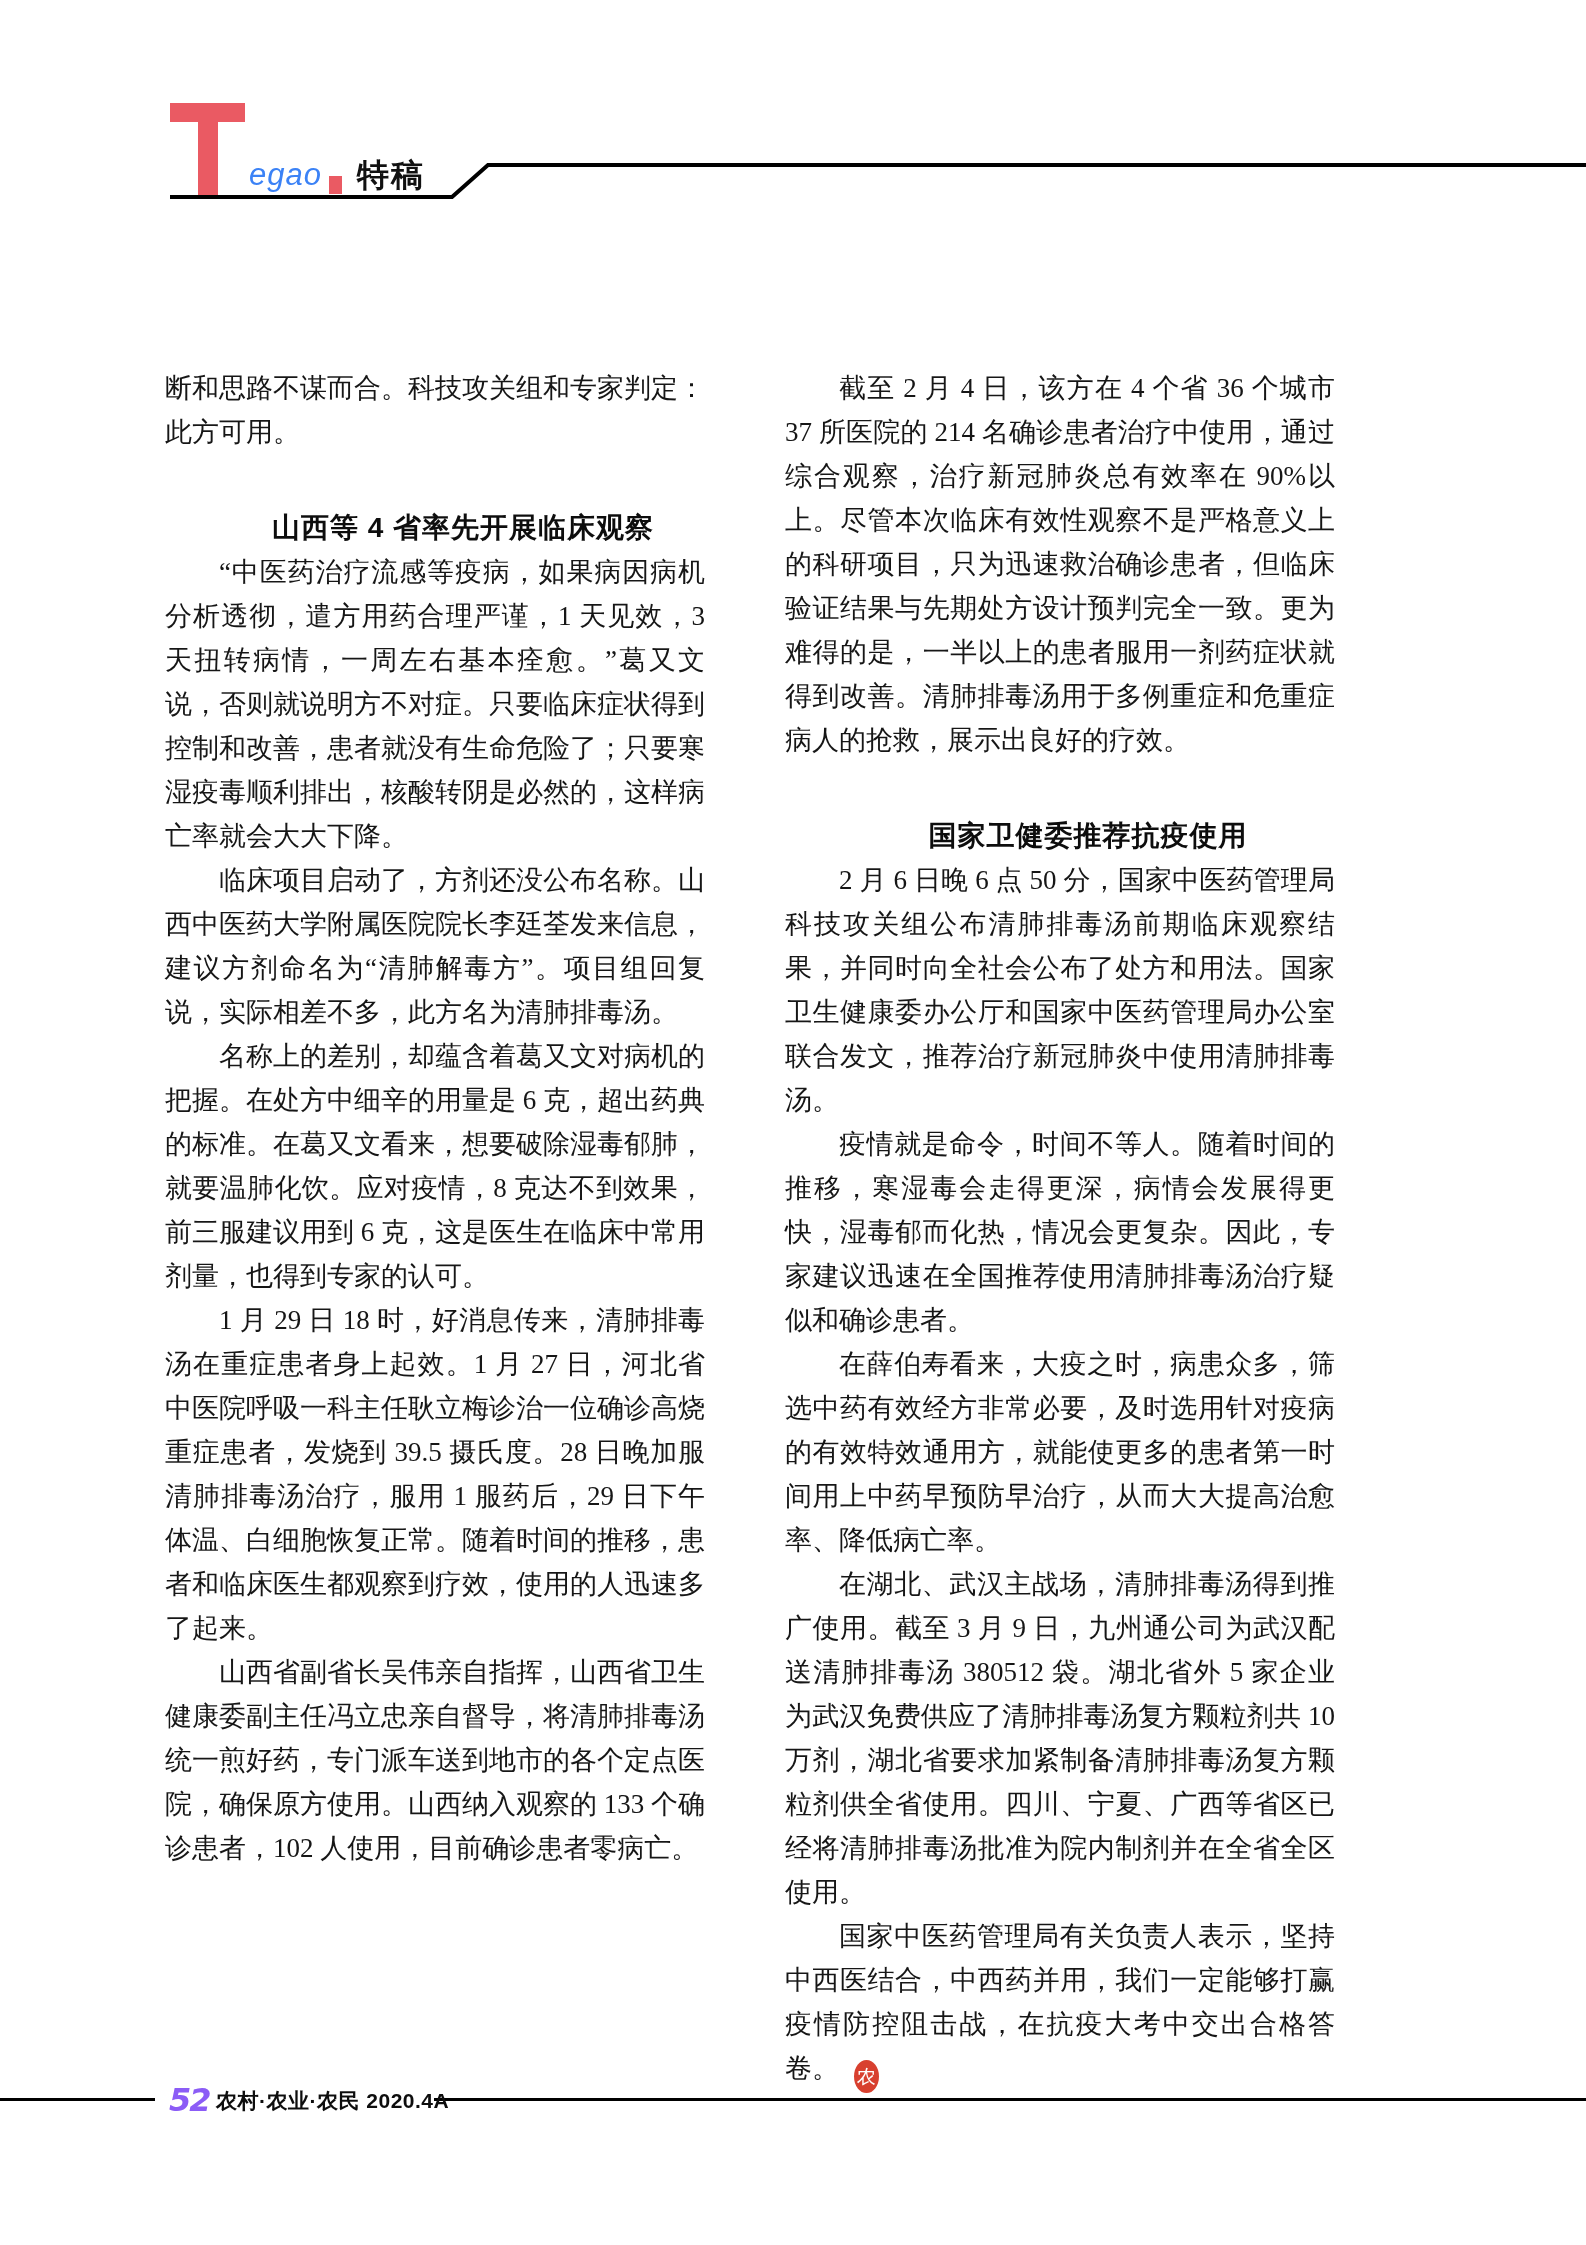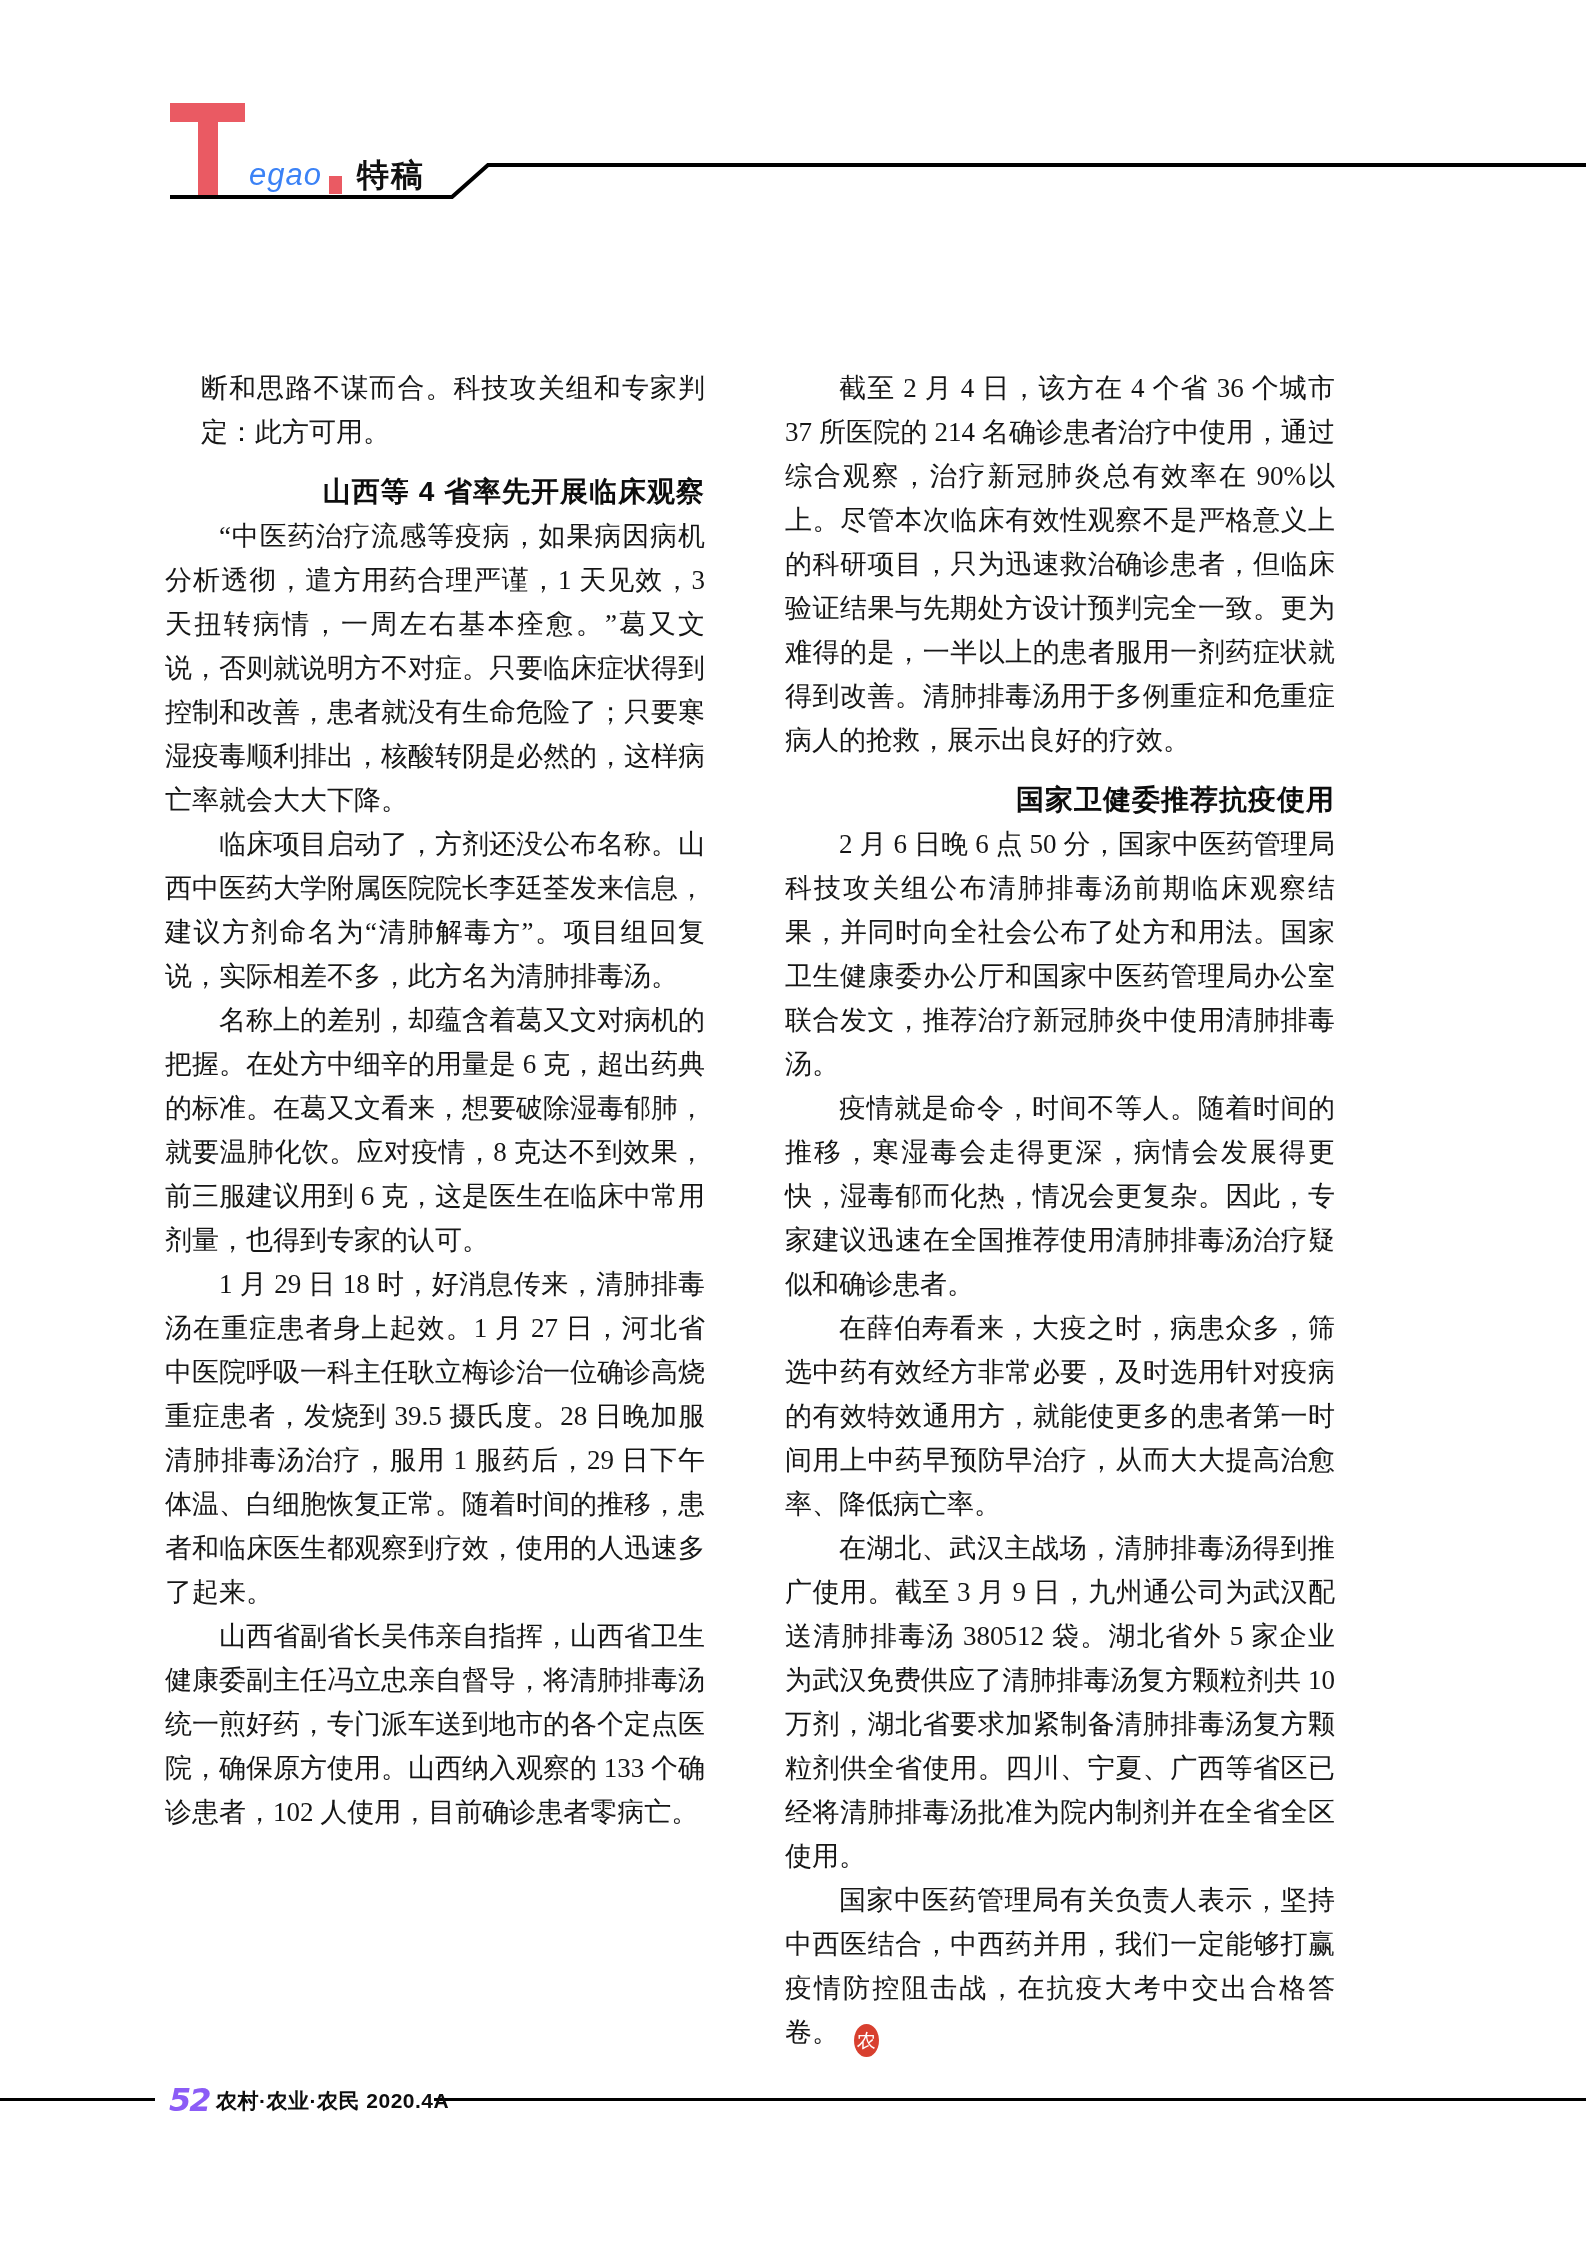--- a/index.html
+++ b/index.html
@@ -48,28 +48,28 @@
   .col {
     position: absolute; top: 366px;
     font-size: 27px; line-height: 44px;
     text-align: justify;
     text-justify: inter-ideograph;
     color: #161616;
   }
   .col-left  { left: 165px; width: 540px; }
   .col-right { left: 785px; width: 550px; }
   .col p { text-indent: 2em; }
-  .col p.flush { text-indent: 0; margin-left: 36px; }
+  .col p.flush { text-indent: 0; }
   .col h2 {
     font-family: "Liberation Sans", "DejaVu Sans", sans-serif;
     font-size: 28px; line-height: 44px; height: 44px;
-    margin-top: 16px;
+    margin-top: 52px;
     font-weight: bold; color: #0d0d0d;
     text-indent: 2em; letter-spacing: 1px;
-    text-align: right;
+    text-align: center;
   }
   .seal {
     display: inline-block;
     width: 25px; height: 33px;
     border-radius: 50%;
     background: var(--seal-red, #d8402f);
     color: #fff;
     font-family: "Liberation Sans", "DejaVu Sans", sans-serif;
     font-size: 19px; line-height: 33px; text-align: center;
     text-indent: 0;

